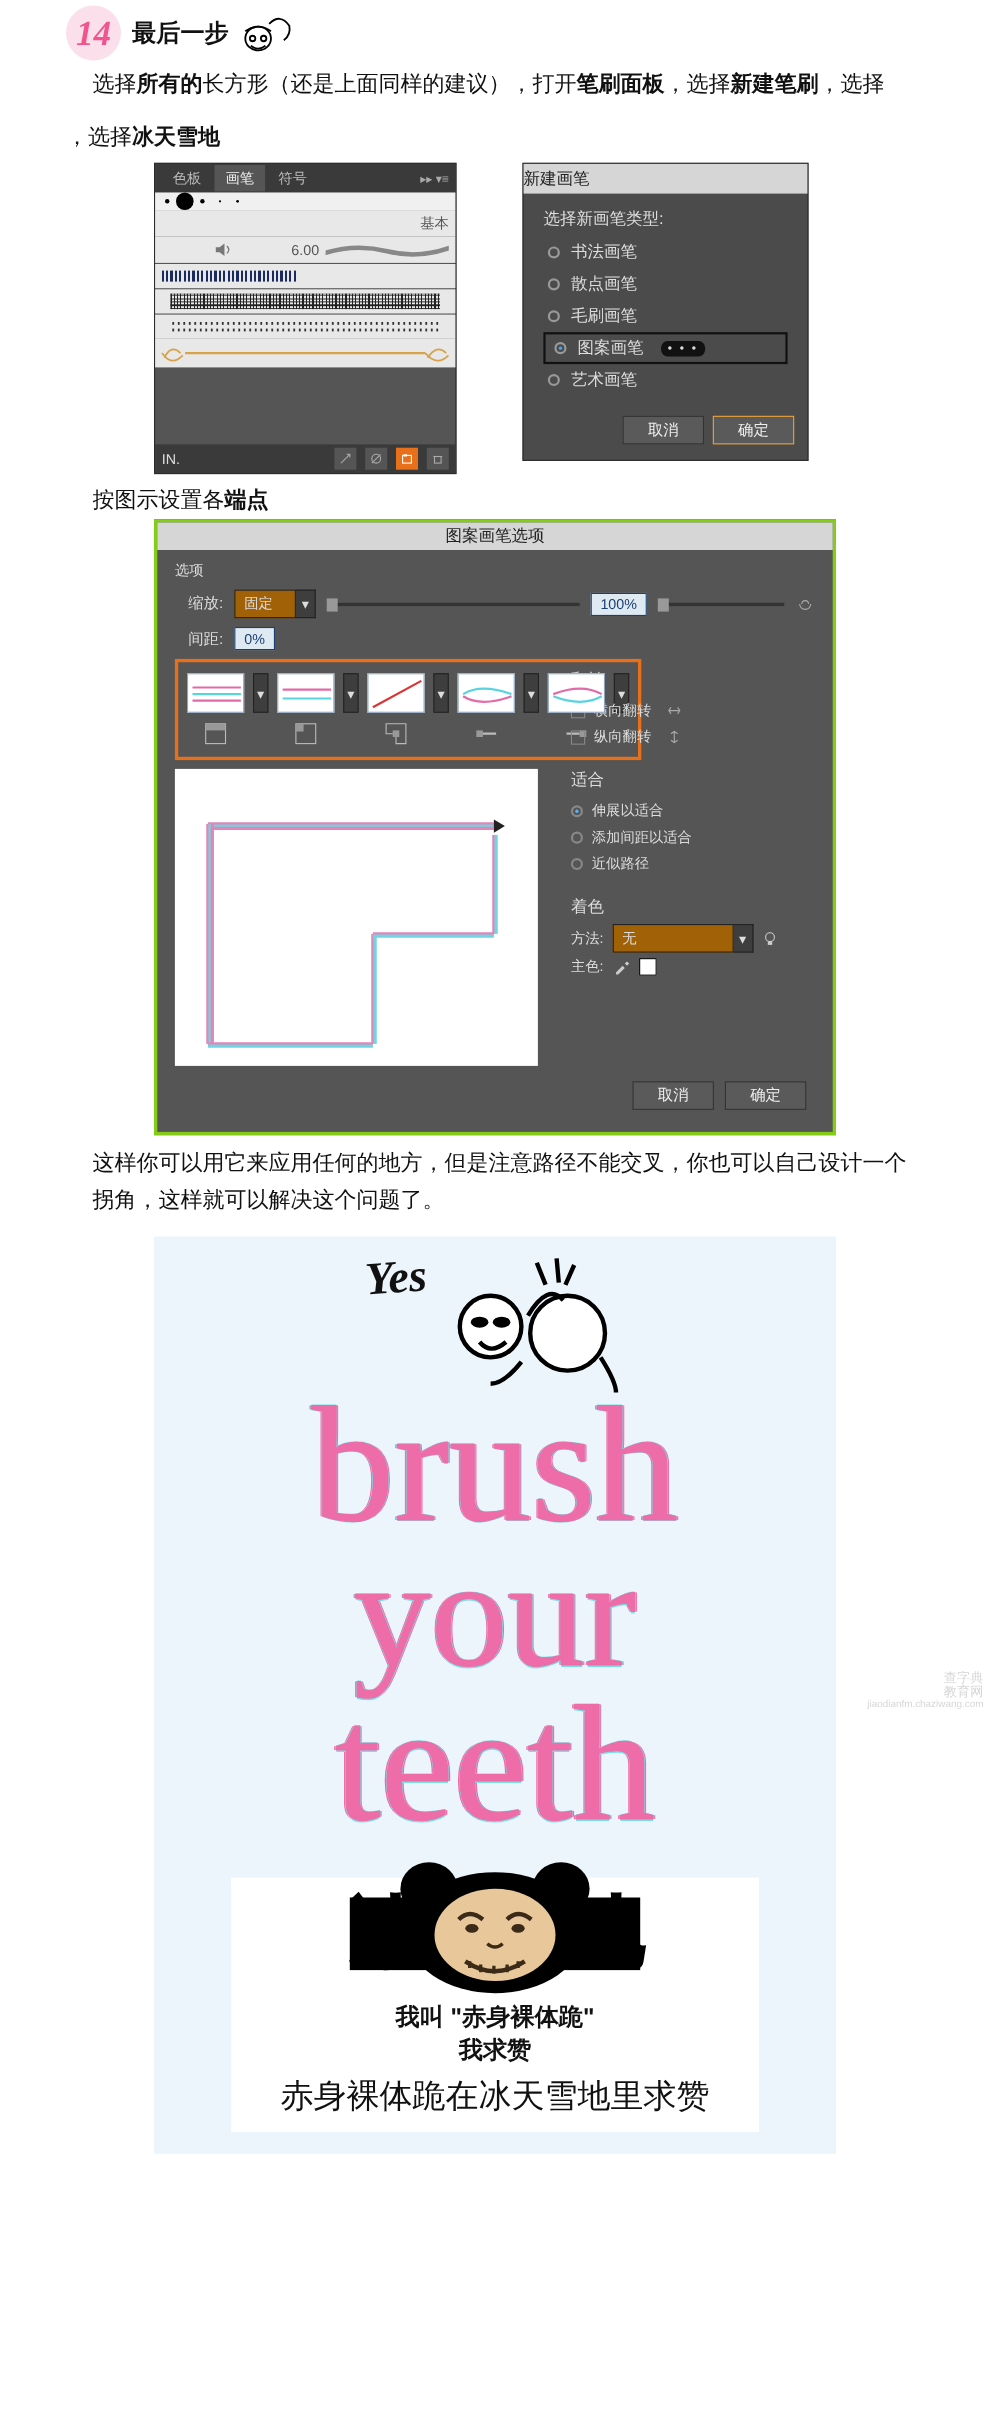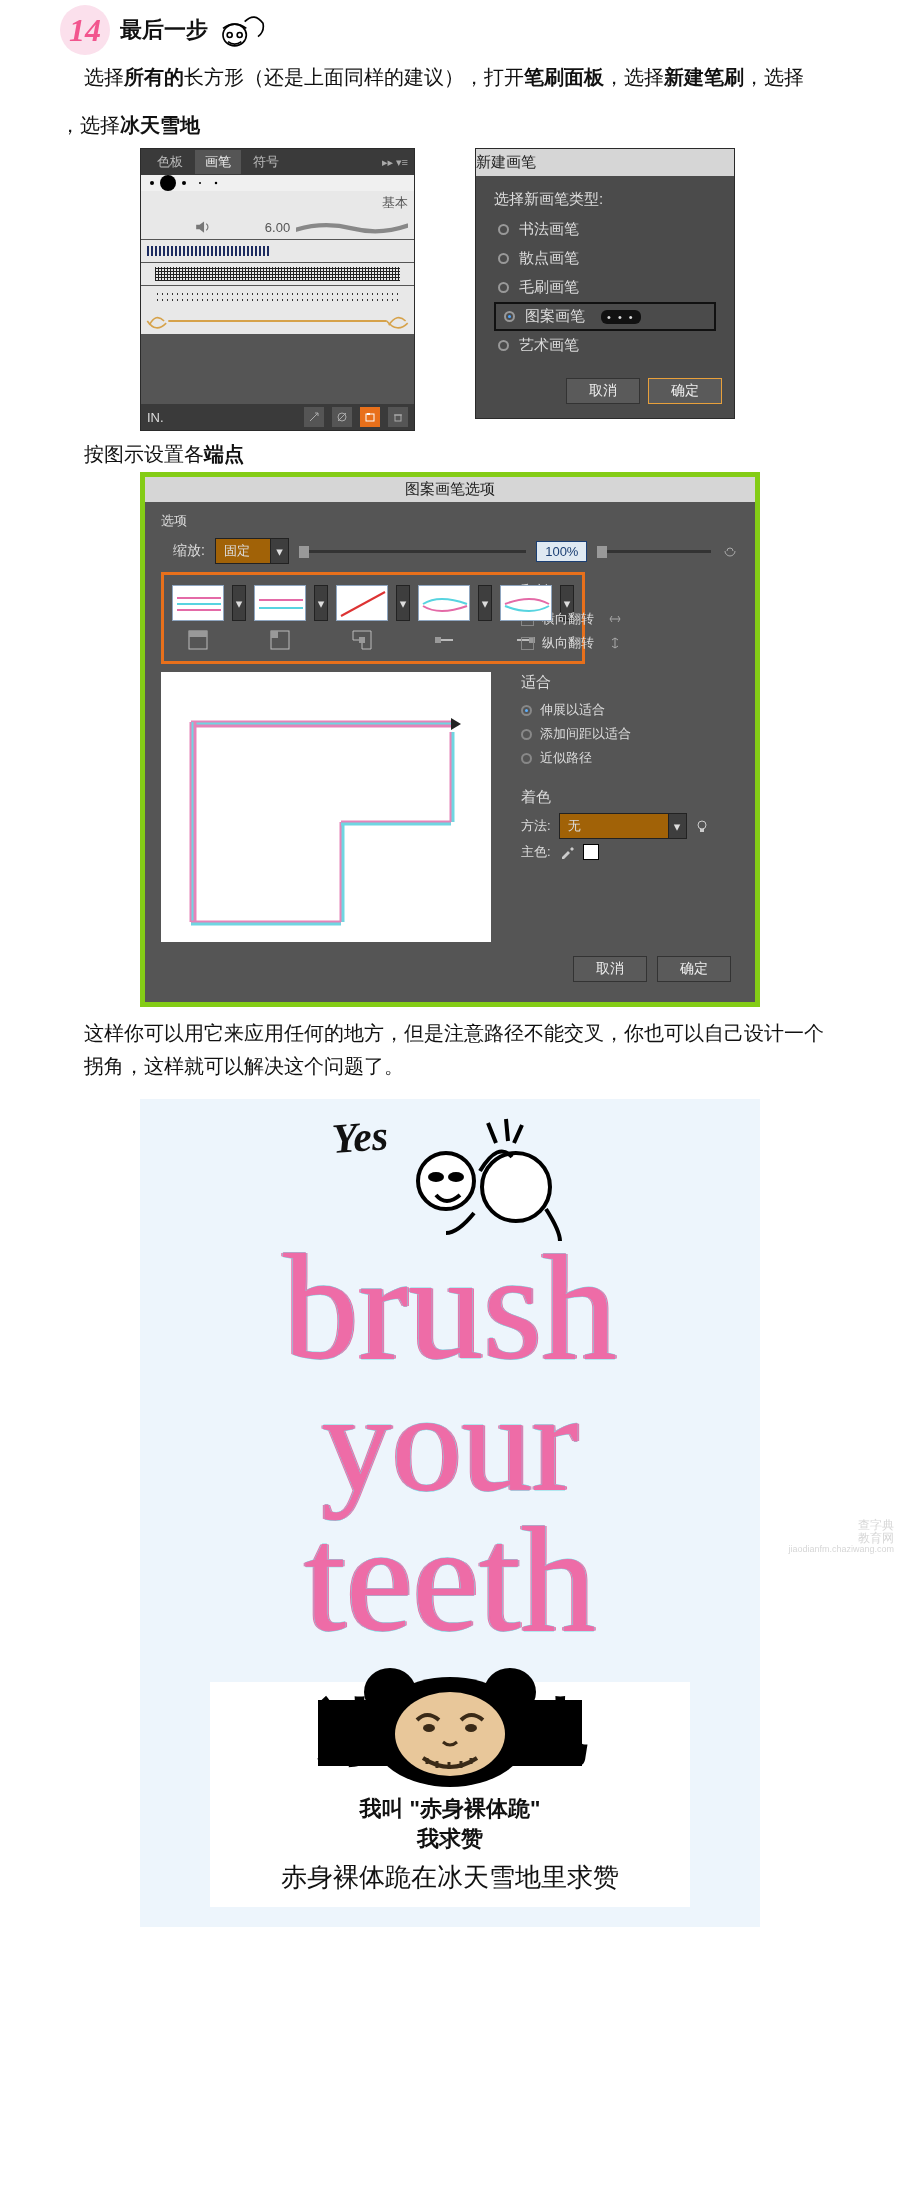--- a/index.html
+++ b/index.html
@@ -84,21 +84,21 @@
   .dlg-btns { display: flex; justify-content: flex-end; gap: 8px; padding: 10px 12px 14px; }
   .btn {
     background: #5a5a5a; border: 1px solid #333; padding: 3px 22px; color: #eee; font-size: 14px;
   }
   .btn.primary { border: 1px solid #e8a03b; }
 
   .sub-para { font-size: 20px; margin: 10px 0 4px 24px; }
 
   
   .big-dialog {
-    margin: 4px 80px 0 80px; background: #555; border: 5px solid #84cc16; color: #ddd; font-size: 13px;
+    margin: 4px 80px 0 80px; background: #555; border: 3px solid #84cc16; color: #ddd; font-size: 13px;
   }
   .big-title { background: #d6d6d6; color: #222; text-align: center; padding: 3px 0; font-size: 15px; }
   .big-body { padding: 10px 16px 14px; }
   .field-row { display: flex; align-items: center; gap: 10px; margin: 8px 0; }
   .lbl { width: 44px; text-align: right; font-size: 14px; }
   .name-input {
     flex: 1; background: #dfe9f2; border: 2px solid #1b3f73; color: #2a4b78;
     padding: 3px 6px; font-size: 15px;
   }
   .combo { display:flex; }
@@ -169,21 +169,21 @@
     font-family: "STKaiti","KaiTi",serif; font-size: 70px; font-weight: 900;
     letter-spacing: -4px; line-height: .95;
     background: #000; color: #000;
     -webkit-text-stroke: 2px #000;
     text-shadow: 0 0 #000;
     position: relative; display: inline-block;
   }
   .meme-img { width: 210px; height: 130px; margin-top: -104px; position: relative; }
   .meme-line1 { font-weight: 800; font-size: 22px; margin-top: 2px; }
   .meme-line2 { font-weight: 800; font-size: 22px; }
-  .meme-line3 { font-family: Liberation Serif, serif; font-size: 26px; margin-top: 6px; }
+  .meme-line3 { font-family: Liberation Serif, serif; font-size: 30px; margin-top: 6px; }
 
   .watermark {
     position: fixed; right: 6px; bottom: 640px;
     color: #bbb; font-size: 12px; writing-mode: horizontal-tb;
     line-height: 1.1; text-align: right; opacity: .6;
   }
 </style>
 </head>
 <body>
 
@@ -350,20 +350,24 @@
         <div class="pct-box">100%</div>
         <div class="slider" style="flex:.5">
           <div class="slider-track"></div>
             <div class="slider-thumb" style="left:0"></div>
         </div>
         <svg class="refresh-ico" viewBox="0 0 18 18">
             <path d="M6 9a3 3 0 016 0M4 9a5 5 0 0010 0" fill="none" stroke="#aaa"></path>
           </svg>
       </div>
 
+      <div class="field-row">
+        <div class="lbl">间距:</div>
+        <div class="pct-box">0%</div>
+      </div>
 
       <div class="big-cols">
 
         <div class="left-col">
           <div class="tiles-frame">
             <div class="tile-row">
               <div class="tile"><svg width="100%" height="100%">
                     <line x1="4" y1="12" x2="48" y2="12" stroke="#e46aa7" stroke-width="2"></line>
                     <line x1="4" y1="18" x2="48" y2="18" stroke="#57d4e0" stroke-width="2"></line>
                     <line x1="4" y1="24" x2="48" y2="24" stroke="#e46aa7" stroke-width="2"></line>

